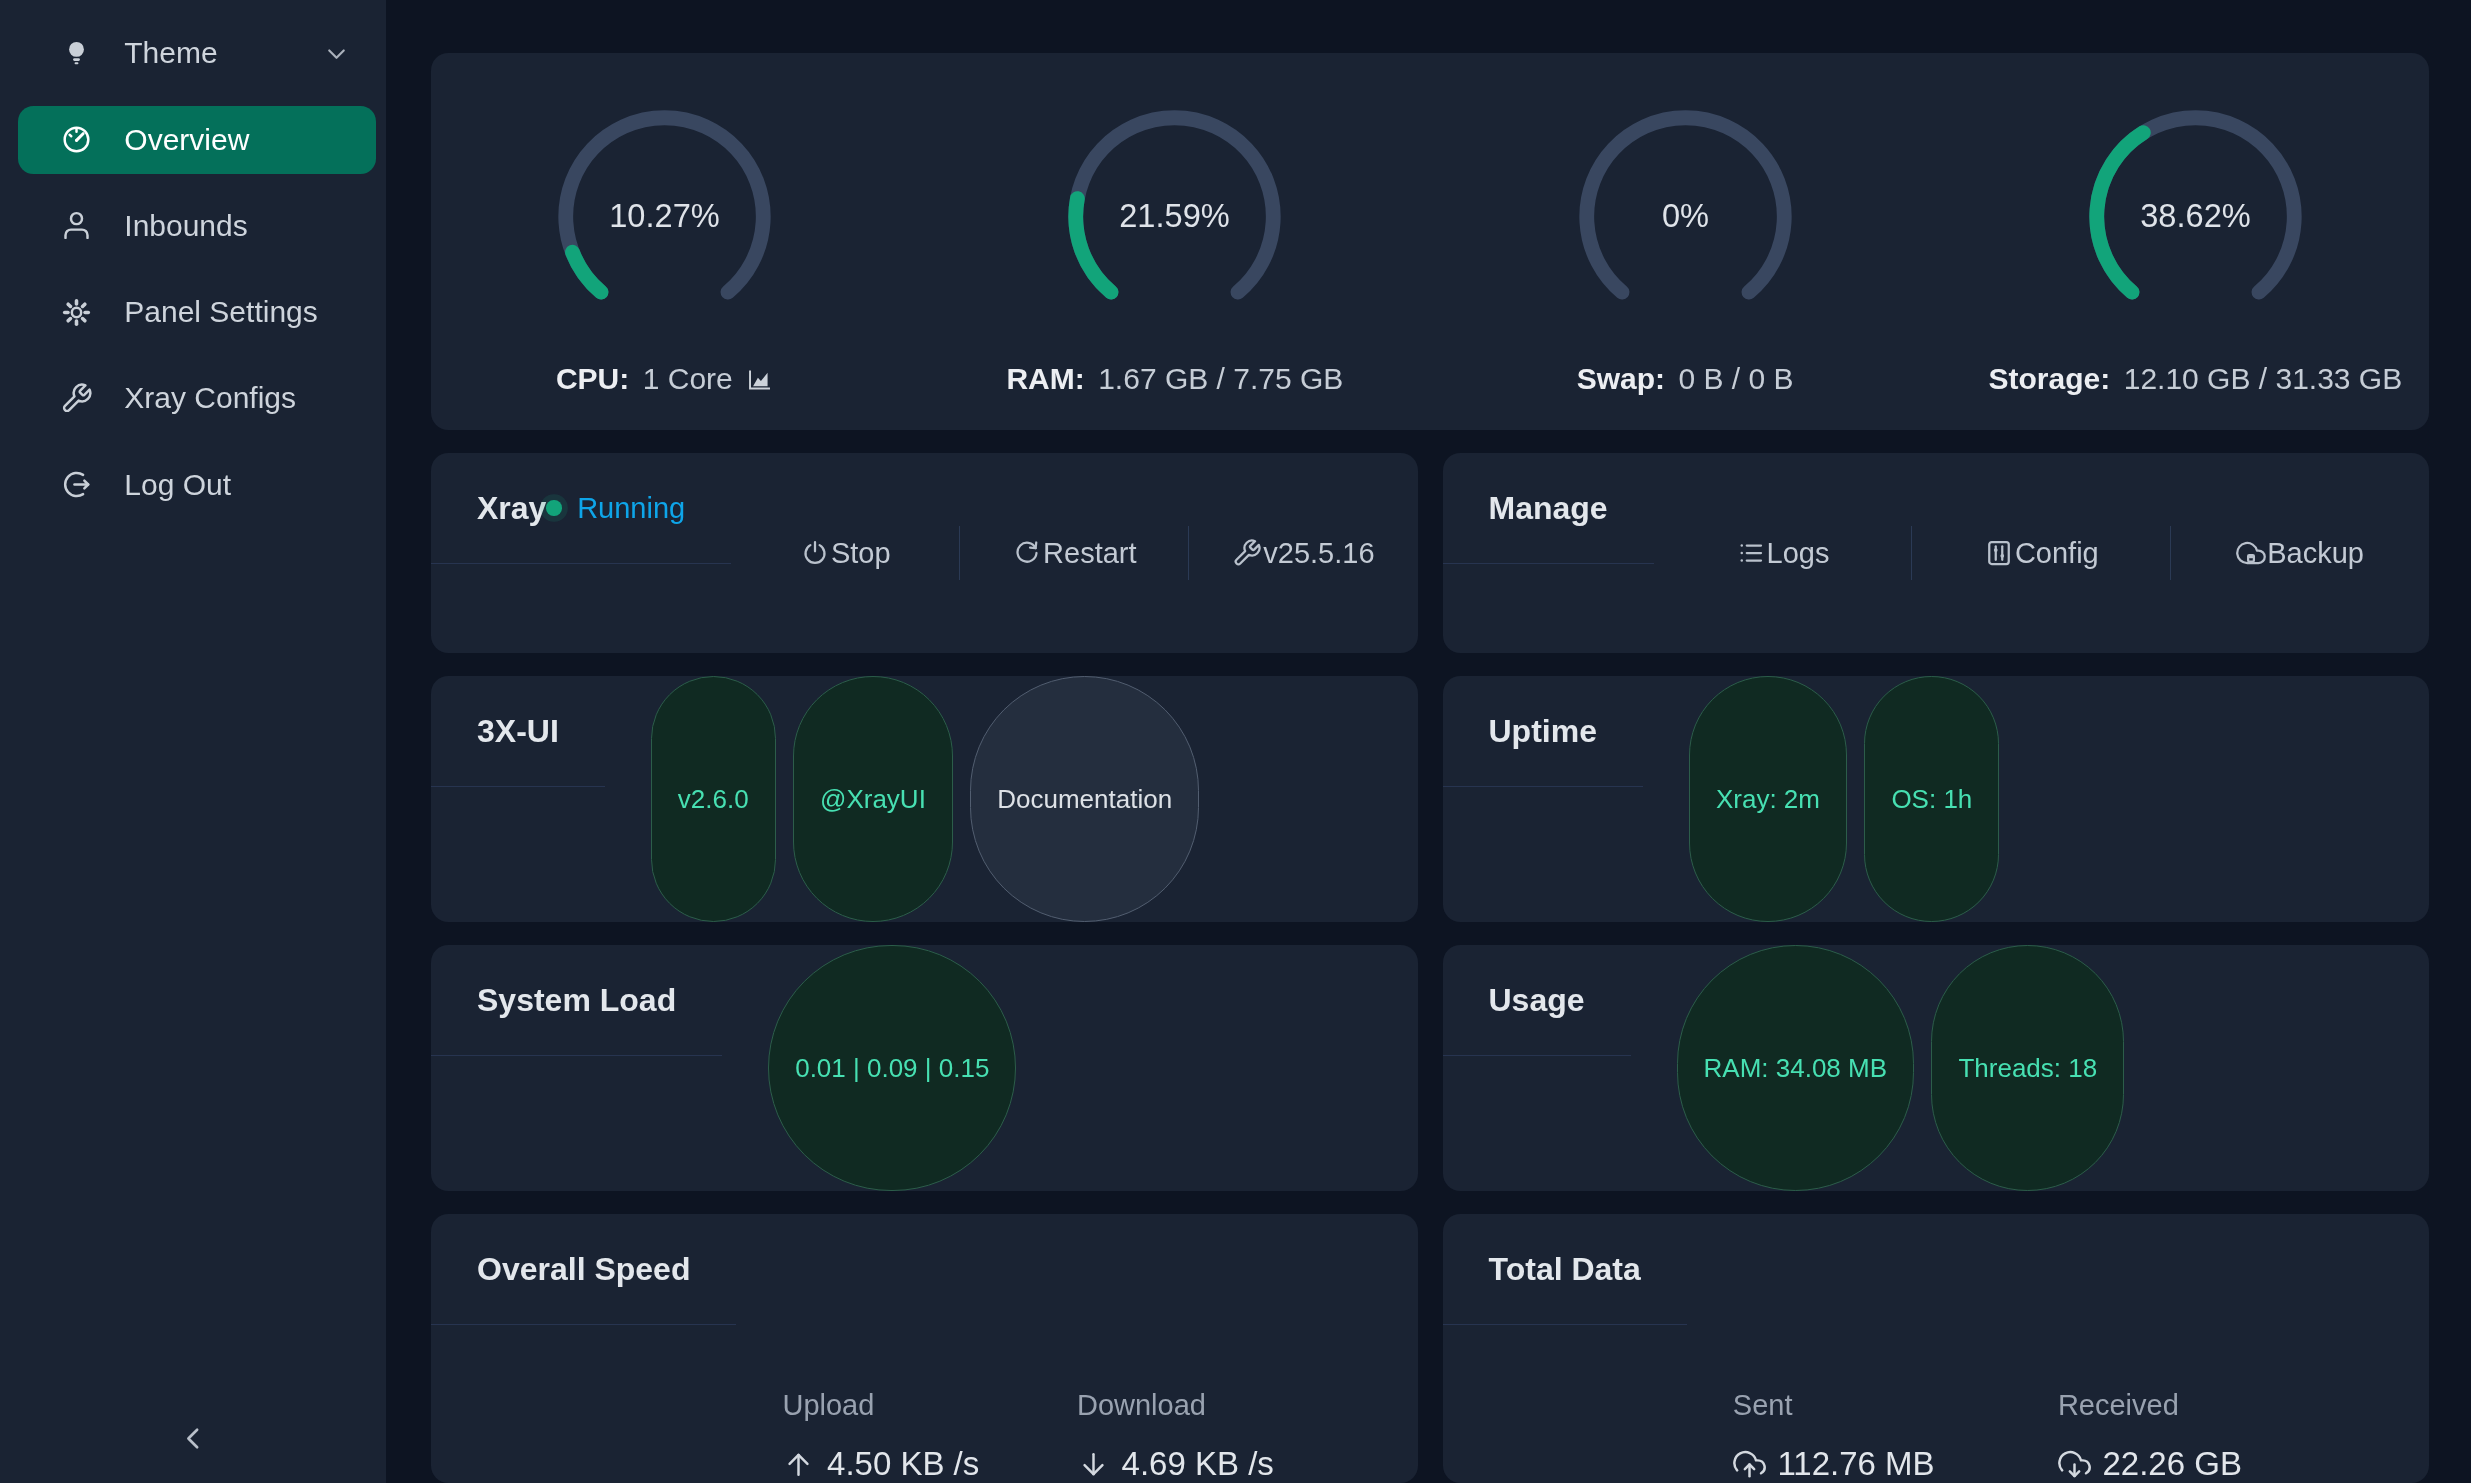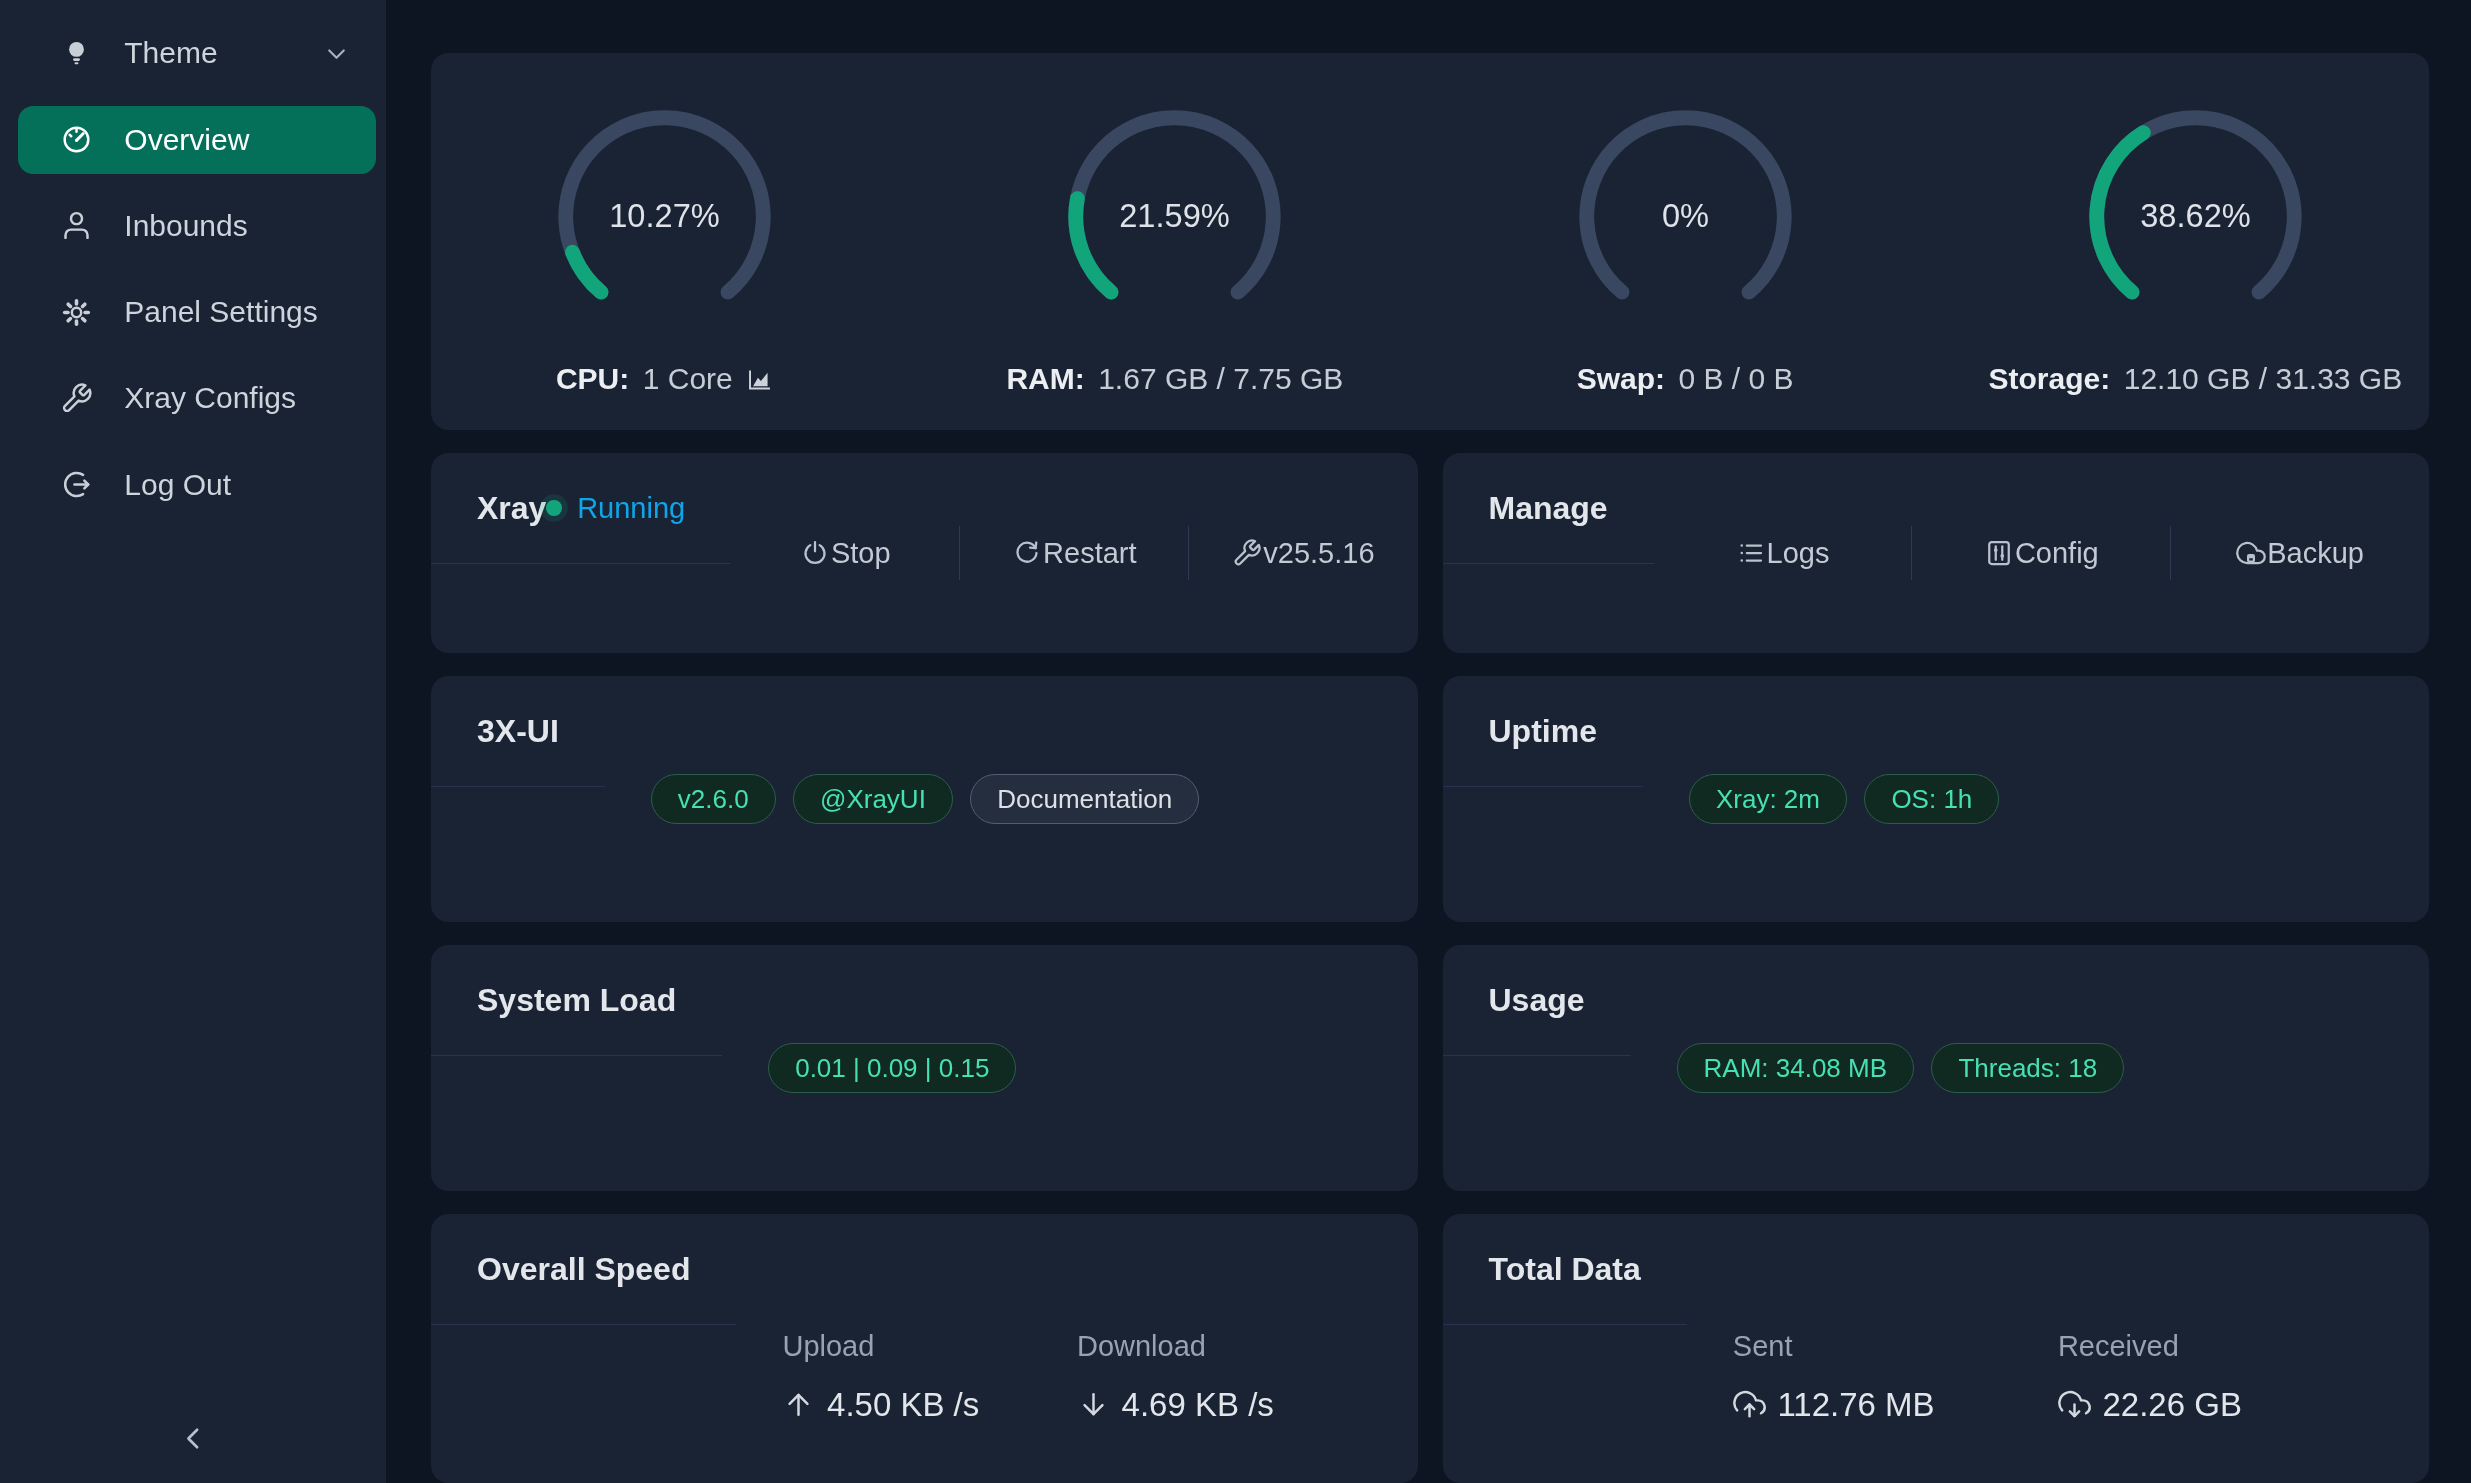--- a/index.html
+++ b/index.html
@@ -51,21 +51,21 @@
     overflow:hidden;
   }
   .row { display:grid; grid-template-columns:1fr 1fr; gap:25px; }
   .card-header {
     height:111px; flex:none;
     padding:0 46px;
     display:flex; align-items:center; justify-content:space-between;
     border-bottom:1px solid #273450;
   }
   .card-title { font-size:32px; font-weight:700; color:#e3e7ec; }
-  .card-body { flex:1; display:flex; align-items:center; padding:0 46px; }
+  .card-body { flex:1; display:flex; padding:0 46px; }
 
   
   .gauges-card { height:377px; flex:none; flex-direction:row; align-items:center;gap:43px; }
   .gauge-col { flex:1; display:flex; flex-direction:column; align-items:center; padding-top:11.6px; }
   .gauge-svg { width:237px; height:237px; }
   .gauge-svg path { fill:none; stroke-width:15; stroke-linecap:round; }
   .gauge-svg .track { stroke:var(--track,#394760); }
   .gauge-svg .progress { stroke:var(--accent,#12a47a); }
   .gauge-svg text { fill:#dfe3e9; font-size:33px; font-family:"Liberation Sans","DejaVu Sans",sans-serif; }
   .gauge-label { margin-top:27px; font-size:30px; color:#c6cdd6; display:flex; align-items:center; gap:11.6px; }
@@ -102,21 +102,21 @@
     background:#102a22;
   }
   .badge.neutral {
     color:#dde1e6;
     border:1.4px solid #525e70;
     background:#242e3e;
   }
 
   
   .stats-card { flex:1; }
-  .stats-body { align-items:center; padding-top:56px; }
+  .stats-body { align-items:flex-end; padding-top:56px; }
   .stat-col { width:50%; }
   .stat-label { font-size:29px; color:#99a2b0; }
   .stat-value { margin-top:23px; font-size:33px; color:#e2e6eb; display:flex; align-items:center; gap:11.6px; }
   .stat-value svg { width:33px; height:33px; color:#d3d8df; }
 
   .icon-stroke { fill:none; stroke:currentColor; stroke-width:1.8; stroke-linecap:round; stroke-linejoin:round; }
 </style>
 </head>
 <body>
 

